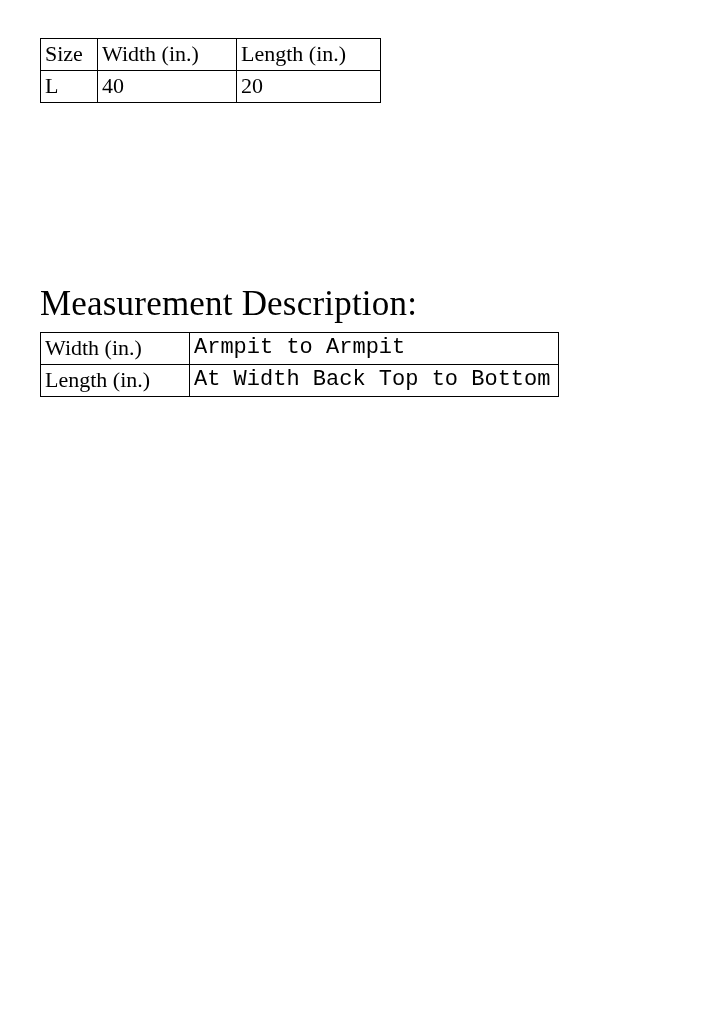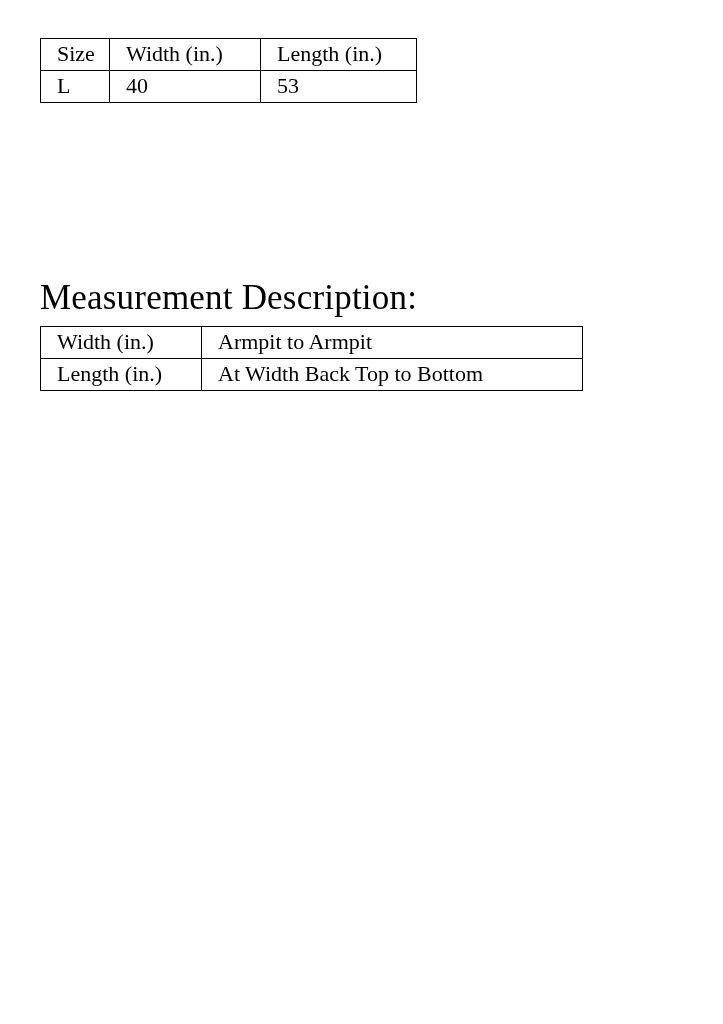--- a/index.html
+++ b/index.html
@@ -22,69 +22,69 @@
     padding: 0;
   }
   .section {
     position: absolute;
     left: 40px;
   }
   #section-product {
     top: 38px;
   }
   #section-description {
-    top: 276px;
+    top: 282px;
   }
   .section-title {
     font-size: 35px;
     line-height: 44px;
     font-weight: normal;
     margin: 0 0 6px 0;
     letter-spacing: 0.2px;
     white-space: nowrap;
   }
   table.data-table {
     border-collapse: collapse;
     font-size: 22px;
     line-height: 26px;
   }
   table.data-table td {
     border: 1px solid #000000;
-    padding: 2px 4px 3px 16px;
+    padding: 2px 4px 3px 4px;
     vertical-align: top;
     white-space: nowrap;
     font-weight: normal;
   }
   
   #product-table td.col-size { width: 48px; }
   #product-table td.col-width { width: 130px; }
   #product-table td.col-length { width: 135px; }
 
   
   #description-table td.col-term { width: 140px; }
-  #description-table td.col-def { width: 360px; }
+  #description-table td.col-def { width: 360px; font-family: Liberation Mono, monospace; }
 </style>
 </head>
 <body>
 
 <div class="page">
 
   <div class="section" id="section-product">
 
     <table class="data-table" id="product-table">
       <tbody>
         <tr>
           <td class="col-size">Size</td>
           <td class="col-width">Width (in.)</td>
           <td class="col-length">Length (in.)</td>
         </tr>
         <tr>
           <td class="col-size">L</td>
           <td class="col-width">40</td>
-          <td class="col-length">53</td>
+          <td class="col-length">20</td>
         </tr>
       </tbody>
     </table>
   </div>
 
   <div class="section" id="section-description">
     <h1 class="section-title">Measurement Description:</h1>
 
     <table class="data-table" id="description-table">
       <tbody>

